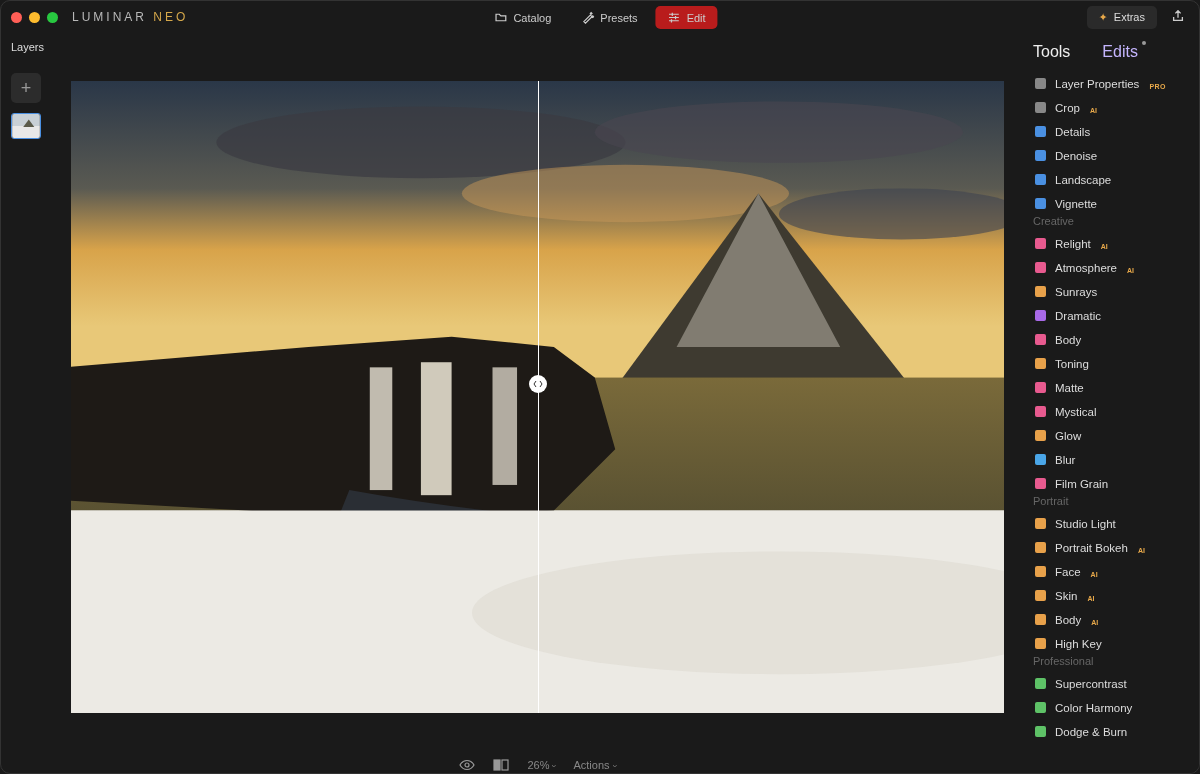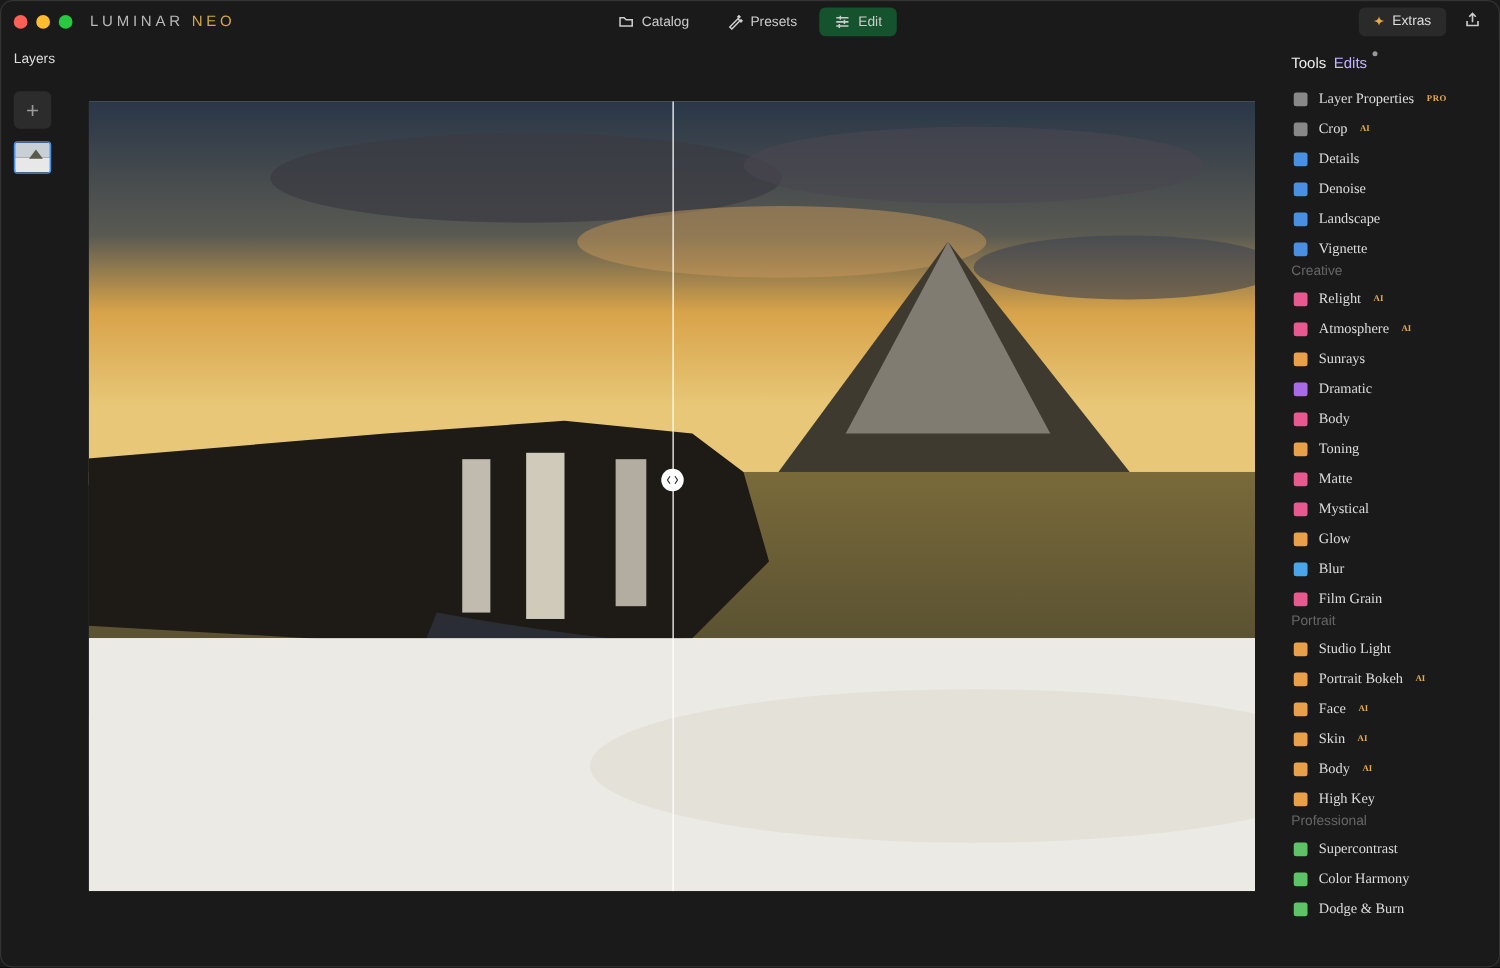--- a/index.html
+++ b/index.html
@@ -44,21 +44,21 @@
   align-items: center;
 }
 .topbtn {
   display: flex; align-items: flex-end; gap: 6px;
   padding: 5px 12px;
   border-radius: 5px;
   color: #ccc;
   font-size: 11px;
   cursor: pointer;
 }
-.topbtn.active { background: #14532d; }
+.topbtn.active { background: #b91c1c; }
 .topbtn svg, .btn svg { width: 13px; height: 13px; fill: none; stroke: #ccc; stroke-width: 1.5; }
 
 .topright { position: absolute; right: 10px; display: flex; gap: 10px; align-items: center; }
 .extrabtn {
   display: flex; align-items: center; gap: 6px;
   background: #2a2a2a; padding: 5px 12px; border-radius: 5px;
   font-size: 11px; color: #ddd;
   cursor: pointer;
 }
 .extrabtn .puzz { color: #e8a94a; }
@@ -141,31 +141,30 @@
 .bottombar .actions { cursor: pointer; }
 
 
 .rightpanel {
   position: absolute;
   right: 0; top: 32px; bottom: 0; width: 180px;
   background: #1a1a1a;
   padding: 10px 14px;
   overflow-y: auto;
 }
-.rtabs { display: flex; gap: 6px; margin-bottom: 10px; font-size: 12px; }
+.rtabs { display: flex; gap: 32px; margin-bottom: 10px; font-size: 16px; }
 .rtabs .tab { color: #c4b5fd; cursor: pointer; position:relative; }
 .rtabs .tab.active { color: #eee; font-weight: 500; }
 .rtabs .dot::after { content:""; position:absolute; top:-2px; right:-8px; width:4px; height:4px; border-radius:50%; background:#999; }
 
 .toolitem {
-  display: flex; align-items: center; gap: 8px;
+  display: flex; align-items: flex-end; gap: 8px;
   padding: 5px 0;
   font-size: 11.5px; color: #ddd;
   cursor: pointer;
-  font-family: Liberation Serif, serif;
 }
 .toolitem .pro { font-size: 7px; color: #e8a94a; font-weight: 700; letter-spacing: 0.5px; margin-left: 2px; }
 .toolitem .ai { font-size: 7px; color: #e8a94a; font-weight: 700; margin-left: 2px; }
 .toolitem .ticon { width: 14px; height: 14px; display: flex; align-items: center; justify-content: center; }
 .sectionhead {
   margin-bottom: 4px;
   font-size: 11px; color: #666; font-weight: 500;
 }
 
 
@@ -313,20 +312,36 @@
         <ellipse cx="700" cy="520" rx="300" ry="60" fill="#dcd8ce" opacity="0.5"></ellipse>
       </svg>
     </div>
     <div class="divider"></div>
     <div class="dividerhandle">
       <svg width="10" height="8" viewBox="0 0 10 8">
           <path d="M3 1L1 4l2 3M7 1l2 3-2 3" stroke="#333" fill="none" stroke-width="1"></path>
         </svg>
     </div>
   </div>
+  <div class="bottombar">
+    <div class="ico">
+      <svg width="16" height="12" viewBox="0 0 16 12" stroke="#999" fill="none" stroke-width="1.2">
+          <path d="M1 6s2.5-4.5 7-4.5S15 6 15 6s-2.5 4.5-7 4.5S1 6 1 6z"></path>
+          <circle cx="8" cy="6" r="2"></circle>
+        </svg>
+    </div>
+    <div class="ico">
+      <svg width="16" height="12" viewBox="0 0 16 12" stroke="#999" fill="none" stroke-width="1.2">
+          <rect x="1" y="1" width="6" height="10" fill="#999"></rect>
+          <rect x="9" y="1" width="6" height="10"></rect>
+        </svg>
+    </div>
+    <div class="zoom chev"><span>26%</span></div>
+    <div class="actions chev"><span>Actions</span></div>
+  </div>
 </div>
 
 <div class="rightpanel">
   <div class="rtabs">
     <div class="tab active">Tools</div>
     <div class="tab dot">Edits</div>
   </div>
   <div id="tools-list">
       <div class="toolitem">
         <div class="ticon">

